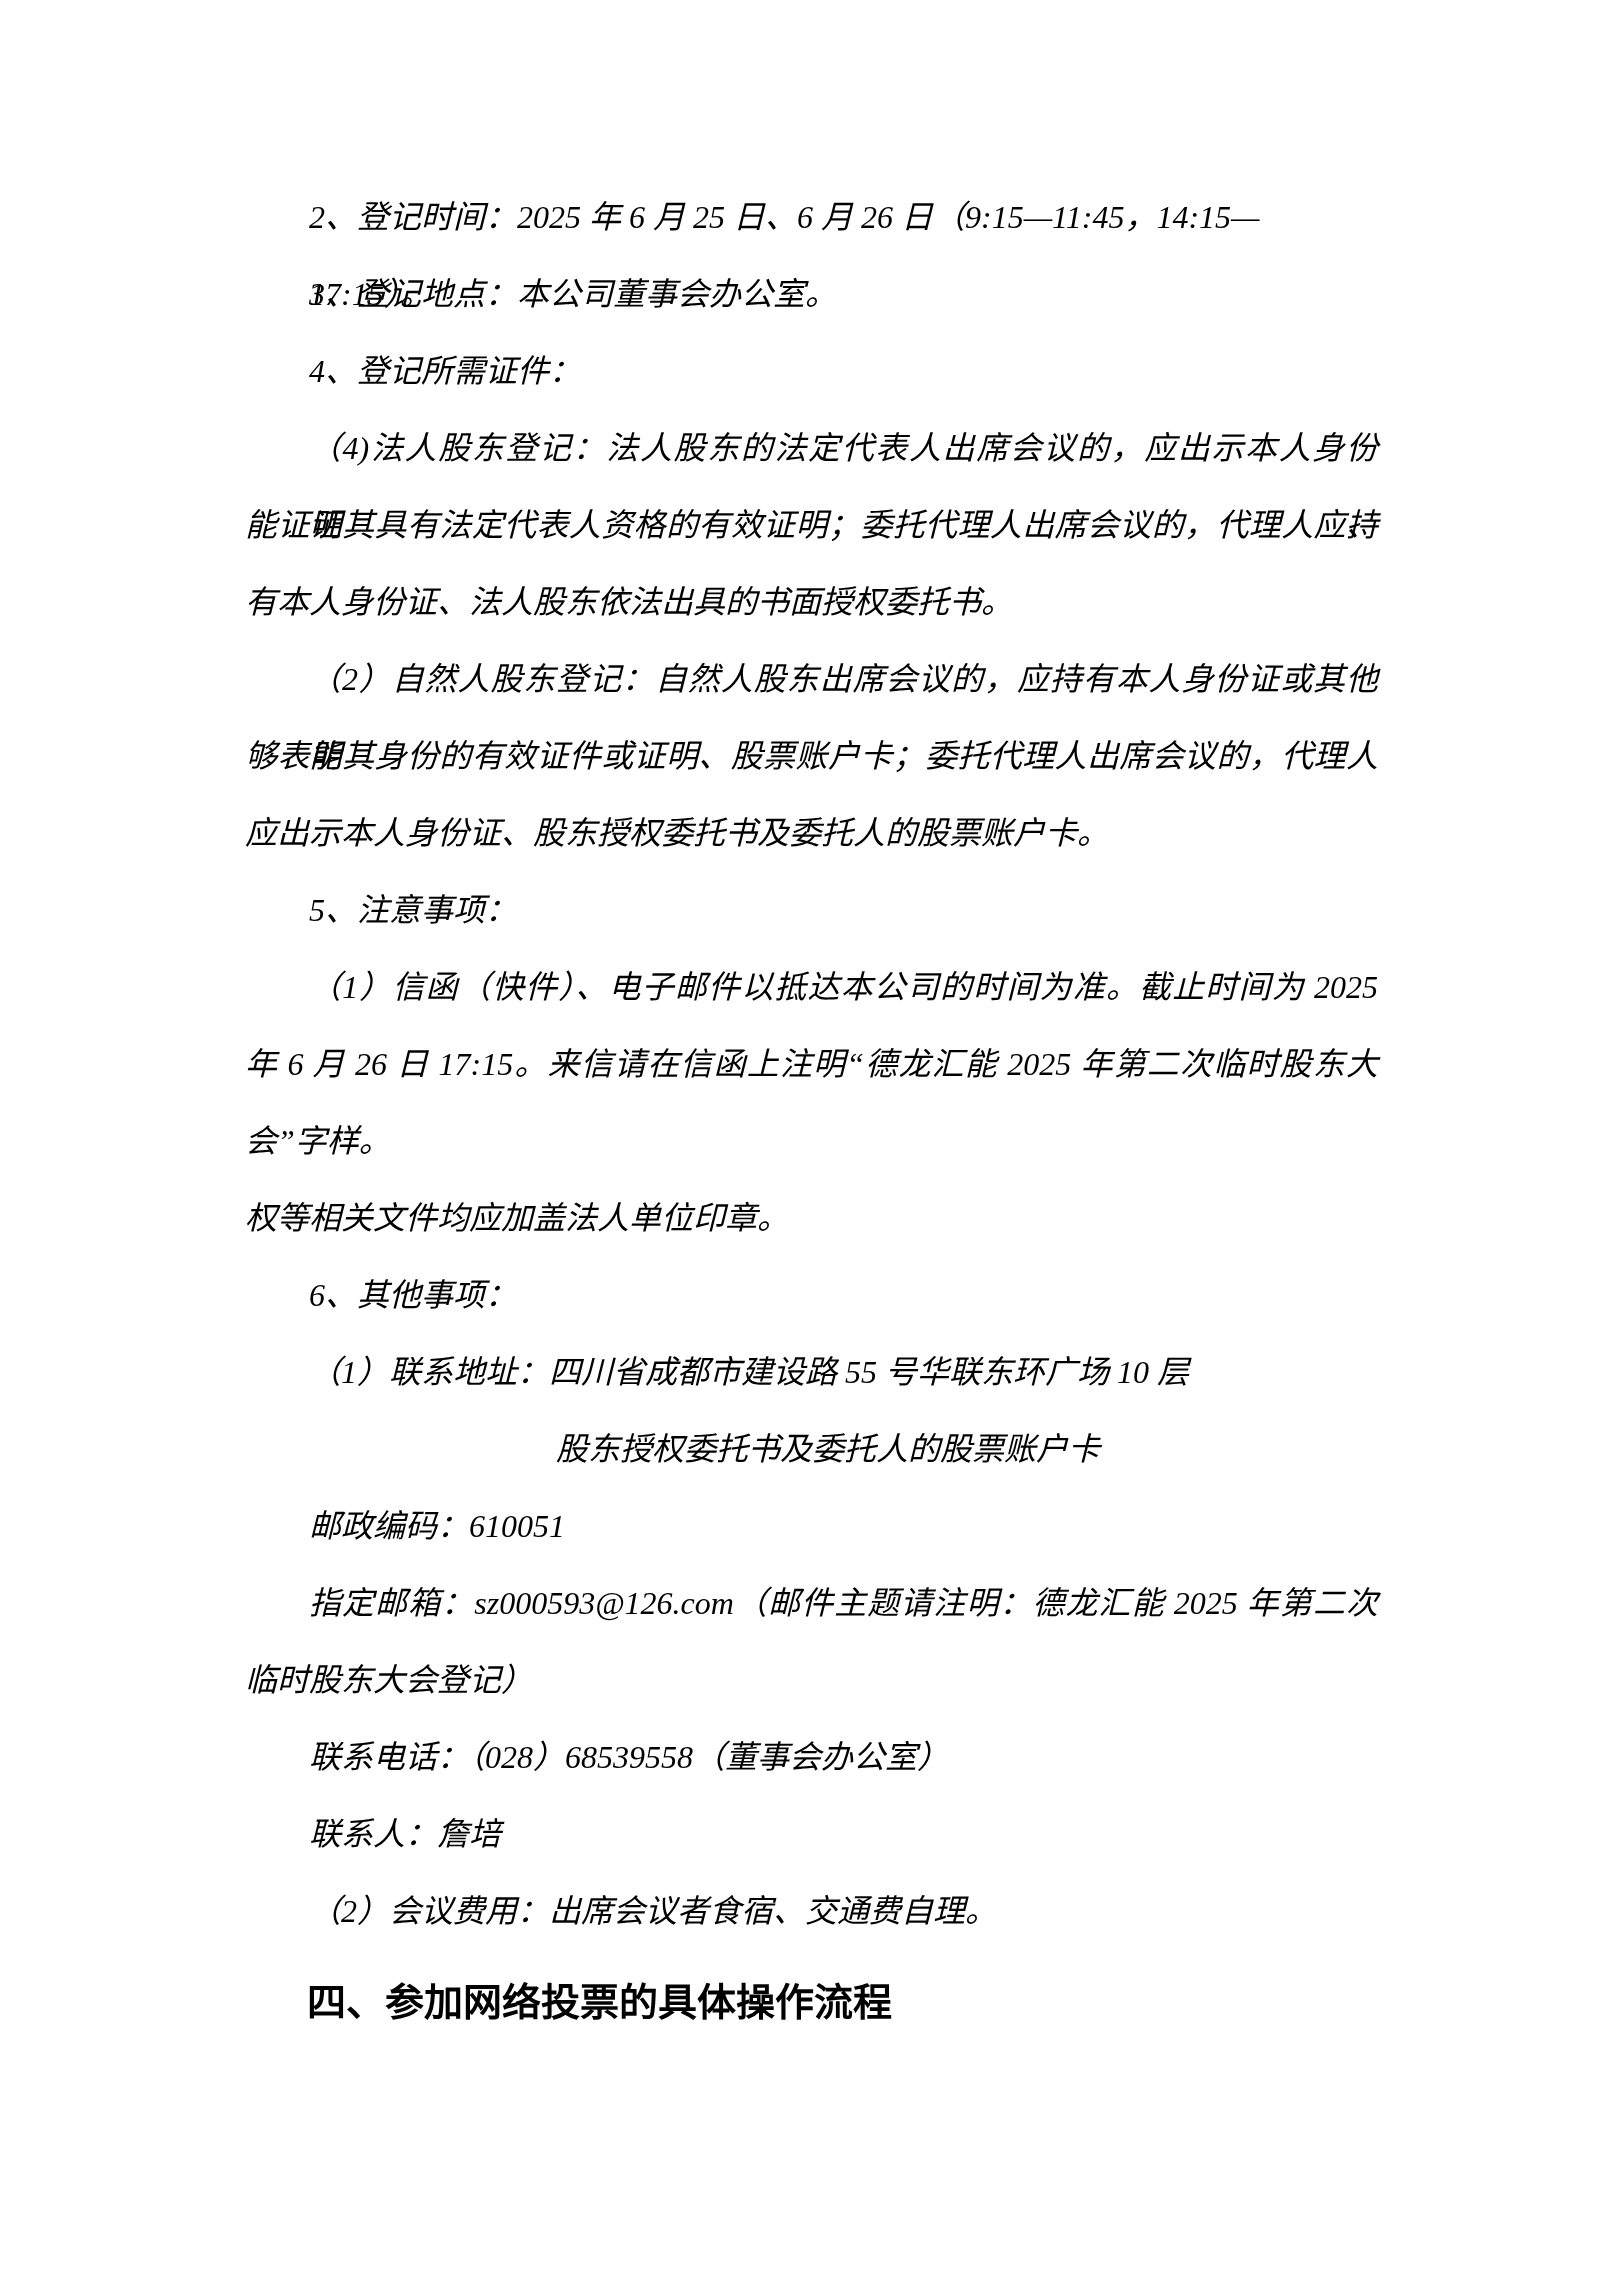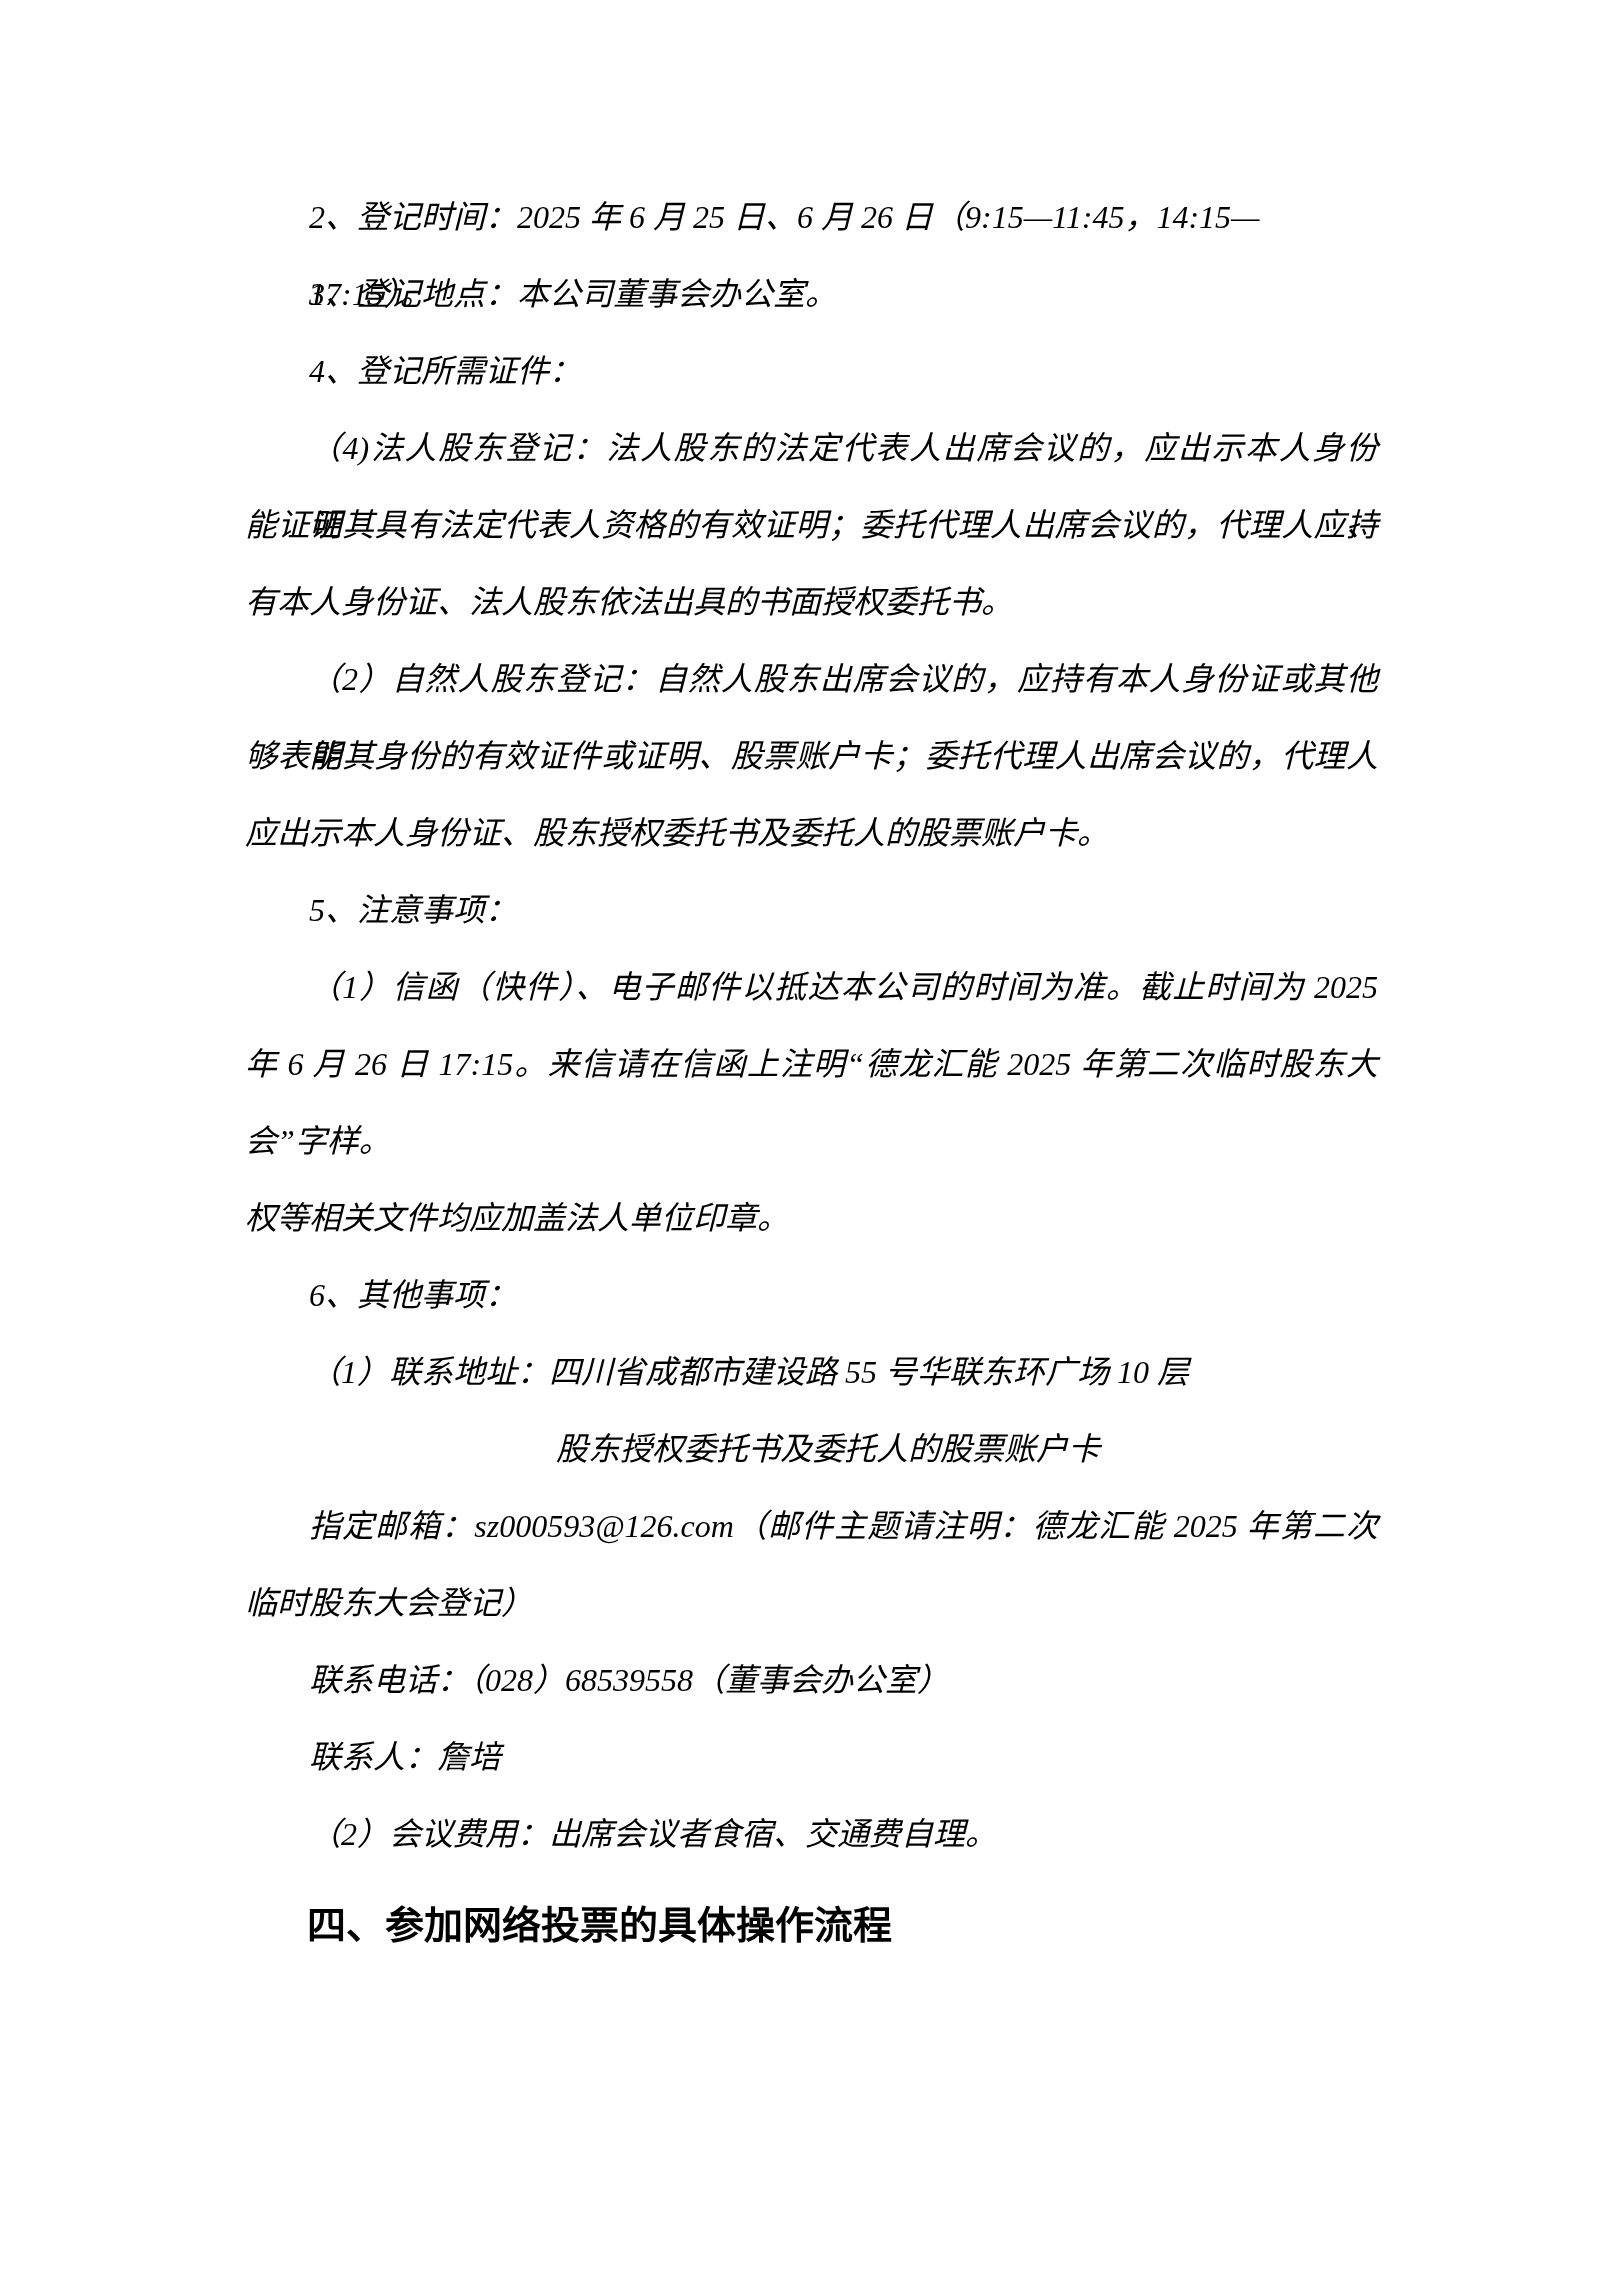--- a/index.html
+++ b/index.html
@@ -65,20 +65,21 @@
     <div class="line justify">够表明其身份的有效证件或证明、股票账户卡；委托代理人出席会议的，代理人</div>
     <div class="line">应出示本人身份证、股东授权委托书及委托人的股票账户卡。</div>
     <div class="line indent">5、注意事项：</div>
     <div class="line indent justify">（1）信函（快件）、电子邮件以抵达本公司的时间为准。截止时间为 2025</div>
     <div class="line justify">年 6 月 26 日 17:15。来信请在信函上注明“德龙汇能 2025 年第二次临时股东大</div>
     <div class="line">会”字样。</div>
     <div class="line">权等相关文件均应加盖法人单位印章。</div>
     <div class="line indent">6、其他事项：</div>
     <div class="line indent">（1）联系地址：四川省成都市建设路 55 号华联东环广场 10 层</div>
     <div class="line deep-indent">股东授权委托书及委托人的股票账户卡</div>
+    <div class="line indent">邮政编码：610051</div>
     <div class="line indent justify">指定邮箱：sz000593@126.com（邮件主题请注明：德龙汇能 2025 年第二次</div>
     <div class="line">临时股东大会登记）</div>
     <div class="line indent">联系电话：（028）68539558（董事会办公室）</div>
     <div class="line indent">联系人：詹培</div>
     <div class="line indent">（2）会议费用：出席会议者食宿、交通费自理。</div>
     <div class="heading">四、参加网络投票的具体操作流程</div>
   </div>
 </div>
 
 

